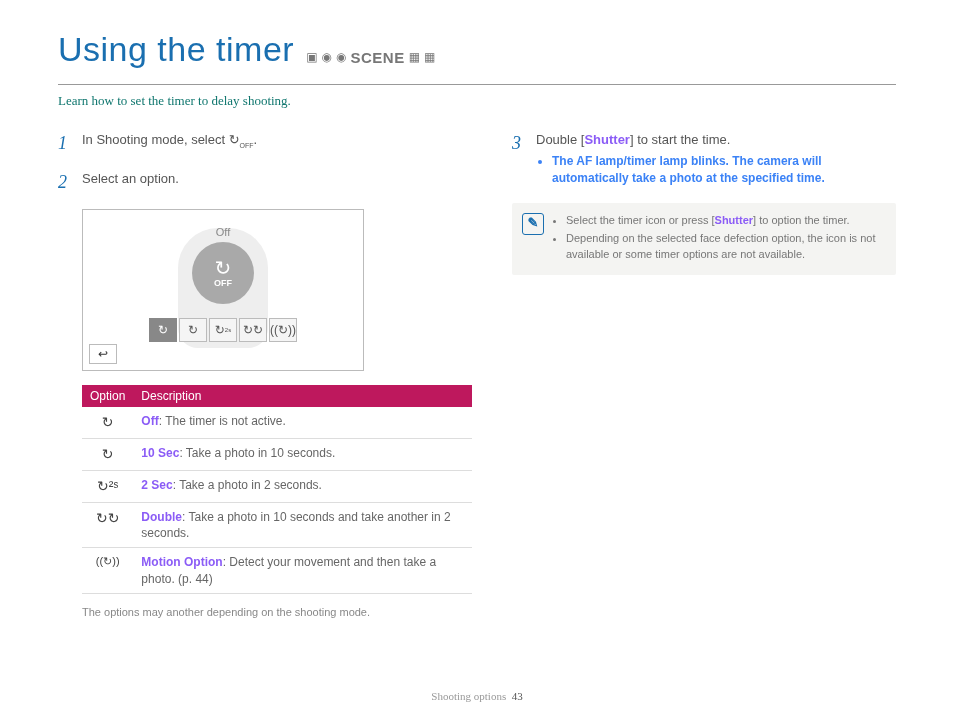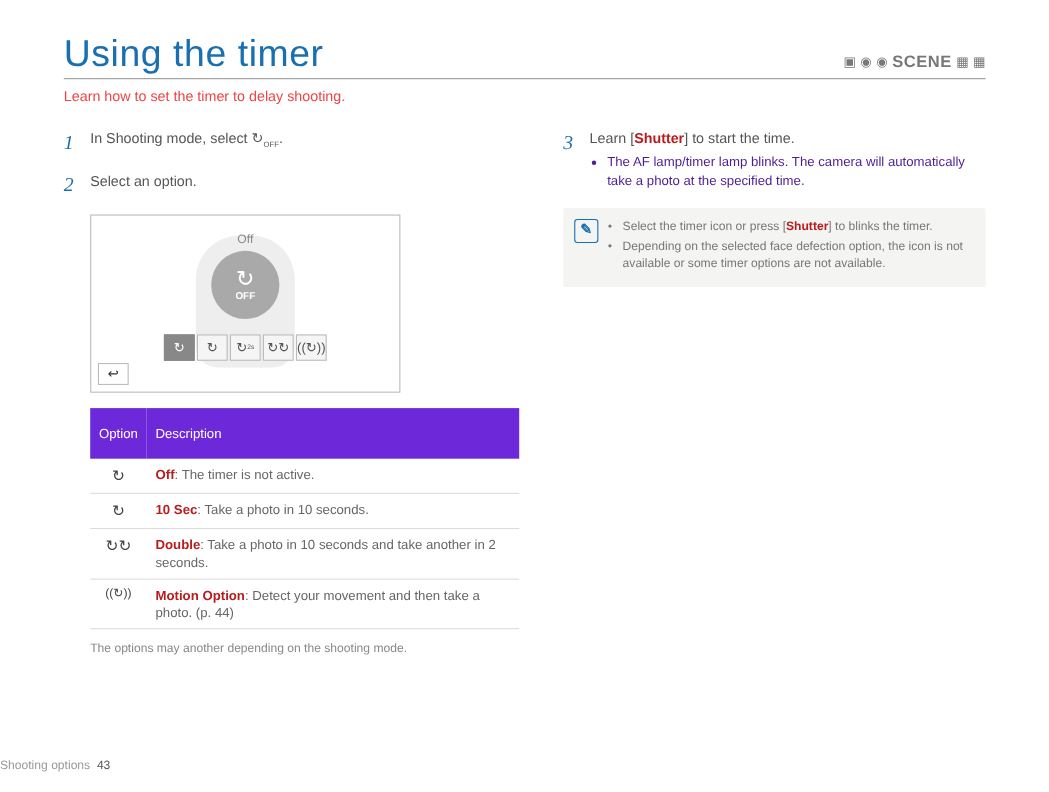--- a/index.html
+++ b/index.html
@@ -12,44 +12,44 @@
     height: 720px;
     box-sizing: border-box;
   }
   .page {
     padding: 30px 58px 0 58px;
   }
   .title-row {
     display: flex;
     align-items: baseline;
     border-bottom: 1px solid #999;
-    padding-bottom: 2px;
+    padding-bottom: 15px;
     margin-bottom: 8px;
-    justify-content: space-between;
   }
   .title {
     font-size: 34px;
     color: #1a6fb0;
     font-weight: 300;
     font-family: "Arial Narrow", Arial, sans-serif;
     letter-spacing: 0.5px;
     margin-right: 12px;
   }
   .mode-icons {
     display: flex;
     gap: 4px;
     color: #777;
     font-size: 12px;
     align-items: center;
   }
   .mode-icons span { display:inline-block; }
   .intro {
     font-size: 13px;
-    color: #ef4444;
+    color: #0f766e;
     margin-bottom: 22px;
+    font-family: Liberation Serif, serif;
   }
   .columns {
     display: flex;
     gap: 40px;
   }
   .col {
     flex: 1 1 50%;
     font-size: 13px;
     color: #555;
   }
@@ -66,21 +66,22 @@
     font-weight: 400;
     font-family: "Georgia", serif;
     flex-shrink: 0;
     width: 14px;
   }
   .step-body { flex:1; }
   .step ul {
     margin: 4px 0 0 0;
     padding-left: 16px;
     font-size: 12px;
-    color:#4c1d95;
+    color:#3b82f6;
+    font-weight:bold;
   }
   .step ul li { margin-bottom: 2px; }
   .screen {
     border: 1px solid #bbb;
     width: 280px;
     height: 160px;
     margin: 4px 0 14px 24px;
     position: relative;
     background: #fff;
   }
@@ -156,25 +157,25 @@
     font-size:12px;
     color:#333;
   }
   table.opts {
     border-collapse: collapse;
     width: 390px;
     margin-left: 24px;
     font-size:12px;
   }
   table.opts th {
-    background:#6d28d9;
+    background:#be185d;
     color:#fff;
     font-weight:400;
     text-align:left;
-    padding:16px 8px;
+    padding:4px 8px;
     font-size:12px;
     margin-left:45px;
   }
   table.opts td {
     border-bottom:1px solid #ddd;
     padding:6px 8px;
     vertical-align:top;
     color:#666;
     line-height:1.35;
   }
@@ -213,25 +214,27 @@
     font-weight:bold;
   }
   .note-box ul {
     margin:0; padding-left:14px;
   }
   .note-box li { margin-bottom:2px; }
   .footer {
     position:absolute;
     bottom:18px;
     left:0; right:0;
+    text-align:center;
     font-size:11px;
     color:#999;
+    font-family:Liberation Serif, serif;
   }
   .footer .pg { color:#555; }
-  b { font-weight:bold; color:#b91c1c;text-align:center; }
+  b { font-weight:bold; color:#8b5cf6;text-align:center; }
 </style>
 </head>
 <body>
 
 <div class="page">
   <div class="title-row">
     <div class="title">Using the timer</div>
     <div class="mode-icons">
       <span>▣</span>
       <span>◉</span>
@@ -285,48 +288,52 @@
         </tr>
         <tr>
           <td class="icon-cell">↻</td>
           <td><b>Off</b><span>: The timer is not active.</span></td>
         </tr>
         <tr>
           <td class="icon-cell">↻</td>
           <td><b>10 Sec</b><span>: Take a photo in 10 seconds.</span></td>
         </tr>
         <tr>
+          <td class="icon-cell">↻²ˢ</td>
+          <td><b>2 Sec</b><span>: Take a photo in 2 seconds.</span></td>
+        </tr>
+        <tr>
           <td class="icon-cell">↻↻</td>
           <td><b>Double</b><span>: Take a photo in 10 seconds and take another in 2 seconds.</span></td>
         </tr>
         <tr>
           <td class="icon-cell" style="font-size:11px;">((↻))</td>
           <td><b>Motion Option</b><span>: Detect your movement and then take a photo. (p. 44)</span></td>
         </tr>
       </tbody>
         </table>
 
       <div class="footnote">The options may another depending on the shooting mode.</div>
     </div>
 
     <div class="col">
       <div class="step">
         <div class="step-num">3</div>
         <div class="step-body">
-          <span>Learn [</span><b>Shutter</b><span>] to start the time.</span>
+          <span>Double [</span><b>Shutter</b><span>] to start the time.</span>
           <ul>
             <li>The AF lamp/timer lamp blinks. The camera will automatically take a photo at the specified time.</li>
           </ul>
         </div>
       </div>
 
       <div class="note-box">
         <div class="note-icon">✎</div>
         <ul>
-          <li><span>Select the timer icon or press [</span><b>Shutter</b><span>] to blinks the timer.</span></li>
+          <li><span>Select the timer icon or press [</span><b>Shutter</b><span>] to option the timer.</span></li>
           <li><span>Depending on the selected face defection option, the icon is not available or some timer options are not available.</span></li>
         </ul>
       </div>
     </div>
   </div>
 </div>
 
 <div class="footer">
   <span>Shooting options</span>&nbsp;&nbsp;<span class="pg">43</span>
 </div>

